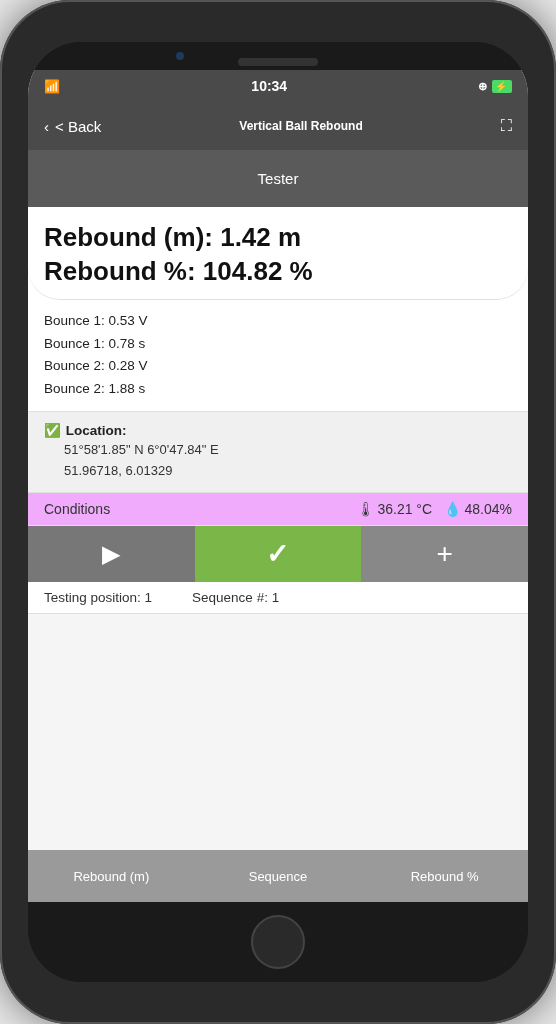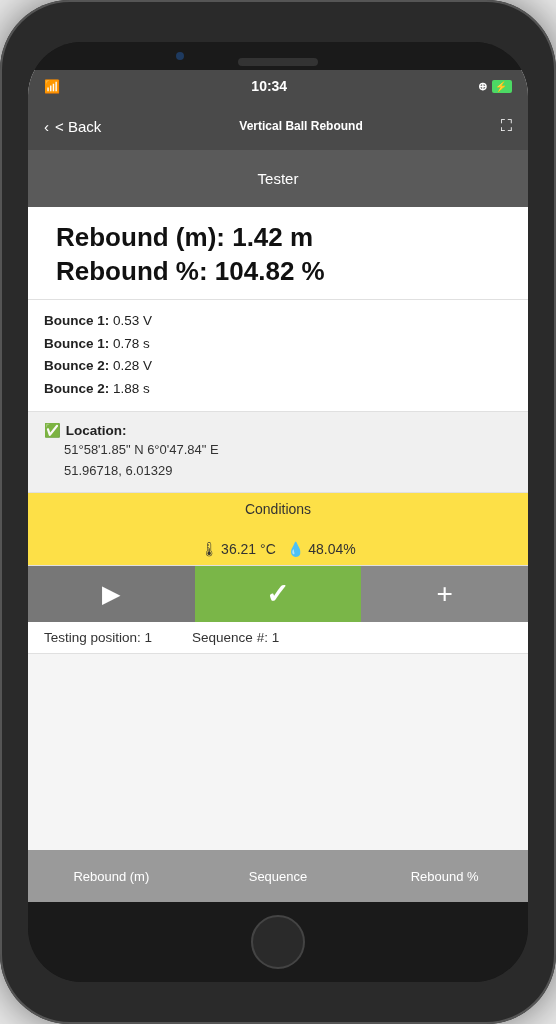--- a/index.html
+++ b/index.html
@@ -178,22 +178,23 @@
     
     .main-content {
       background: white;
       flex: 1;
       overflow: hidden;
       display: flex;
       flex-direction: column;
     }
 
     .measurement-block {
-      padding: 14px 28px 10px;
+      padding: 14px 16px 10px;
       border-bottom: 1px solid #e0e0e0;
+      border-radius: 32px;
     }
 
     .rebound-value {
       font-size: 26px;
       font-weight: 900;
       color: #111;
       line-height: 1.3;
     }
 
     .bounce-details {
@@ -201,21 +202,21 @@
       border-bottom: 1px solid #e0e0e0;
     }
 
     .bounce-row {
       font-size: 13.5px;
       color: #222;
       line-height: 1.7;
     }
 
     .bounce-label {
-      font-weight: 700;
+      font-weight: 400;
     }
 
     .location-block {
       background: #f0f0f0;
       padding: 10px 16px;
       border-bottom: 1px solid #e0e0e0;
     }
 
     .location-title {
       font-size: 13.5px;
@@ -231,26 +232,25 @@
       font-size: 13px;
       color: #333;
       line-height: 1.6;
       padding-left: 20px;
     }
 
     .conditions-bar {
       display: flex;
       align-items: center;
       padding: 8px 16px;
-      background: #fde047;
+      background: #f0abfc;
       border-bottom: 1px solid #e0e0e0;
       font-size: 14px;
       color: #333;
-      gap: 24px;
-      flex-direction: column;
+      gap: 8px;
     }
 
     .conditions-label {
       flex: 1;
       font-size: 14px;
     }
 
     .conditions-values {
       display: flex;
       align-items: center;

